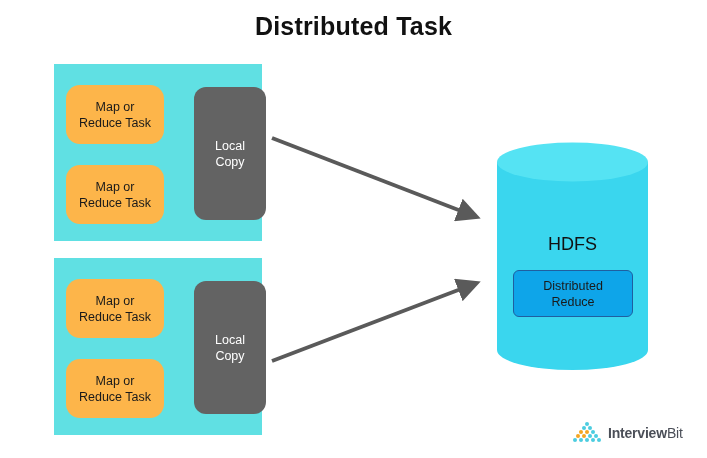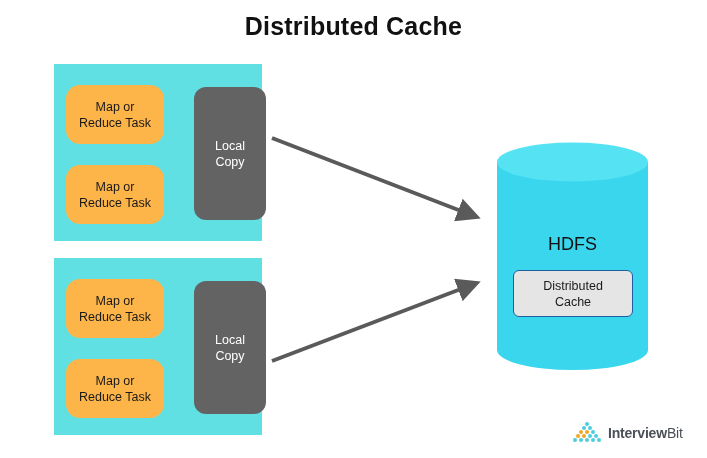--- a/index.html
+++ b/index.html
@@ -18,32 +18,32 @@
     .task.t2 { top: 101px; }
     .local { position: absolute; left: 140px; top: 23px; width: 72px; height: 133px;
              background: #636363; border-radius: 12px; display: flex; align-items: center;
              justify-content: center; text-align: center; color: #ffffff; font-size: 12.5px;
              line-height: 16px; }
     .local span { display: block; }
     svg.overlay { position: absolute; left: 0; top: 0; }
     .hdfs-label { position: absolute; left: 497px; top: 234px; width: 151px; text-align: center;
                   font-size: 18px; color: #111111; }
     .cache-box { position: absolute; left: 513px; top: 270px; width: 118px; height: 45px;
-                 background: #e5e5e5; border: 1px solid #1f5fa0; border-radius: 6px;
+                 background: #0ea5e9; border: 1px solid #1f5fa0; border-radius: 6px;
                  display: flex; align-items: center; justify-content: center; text-align: center;
                  font-size: 12.5px; line-height: 16px; color: #1a1a1a; }
     .cache-box span { display: block; }
     .logo { position: absolute; left: 572px; top: 422px; display: flex; align-items: center; }
     .logo-text { font-size: 14px; font-weight: bold; color: #4b4f58; margin-left: 4px; letter-spacing: -0.2px; }
     .logo-text .bit { font-weight: normal; text-align: right; }
   </style>
 </head>
 <body>
 
-<div class="title">Distributed Cache</div>
+<div class="title">Distributed Task</div>
 
 <div class="panel p1">
   <div class="task t1">
     <div>
         <span>Map or</span>
         <span>Reduce Task</span>
       </div>
   </div>
   <div class="task t2">
     <div>
@@ -110,19 +110,19 @@
     <circle cx="15" cy="18" r="2" fill="#4ccde0"></circle>
     <circle cx="21" cy="18" r="2" fill="#4ccde0"></circle>
     <circle cx="27" cy="18" r="2" fill="#4ccde0"></circle>
   </g>
 </svg>
 
 <div class="hdfs-label">HDFS</div>
 <div class="cache-box">
   <div>
       <span>Distributed</span>
-      <span>Cache</span>
+      <span>Reduce</span>
     </div>
 </div>
 
 <div class="logo" style="left:604px; top:425px;">
   <span class="logo-text"><span>Interview</span><span class="bit">Bit</span></span>
 </div>
 
 </body></html>

